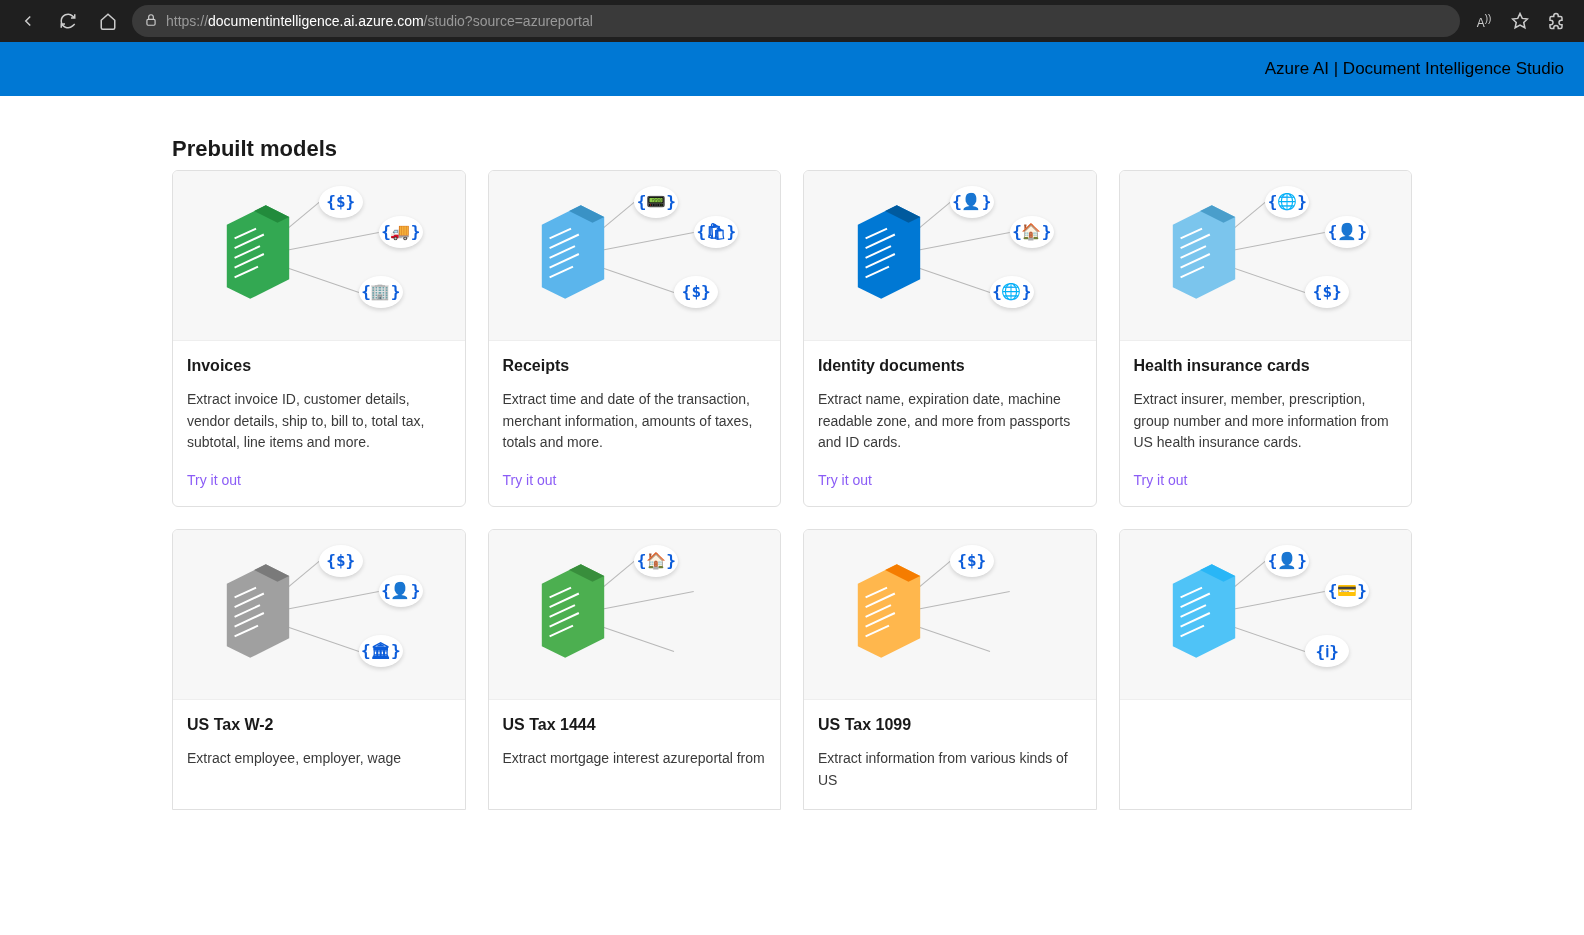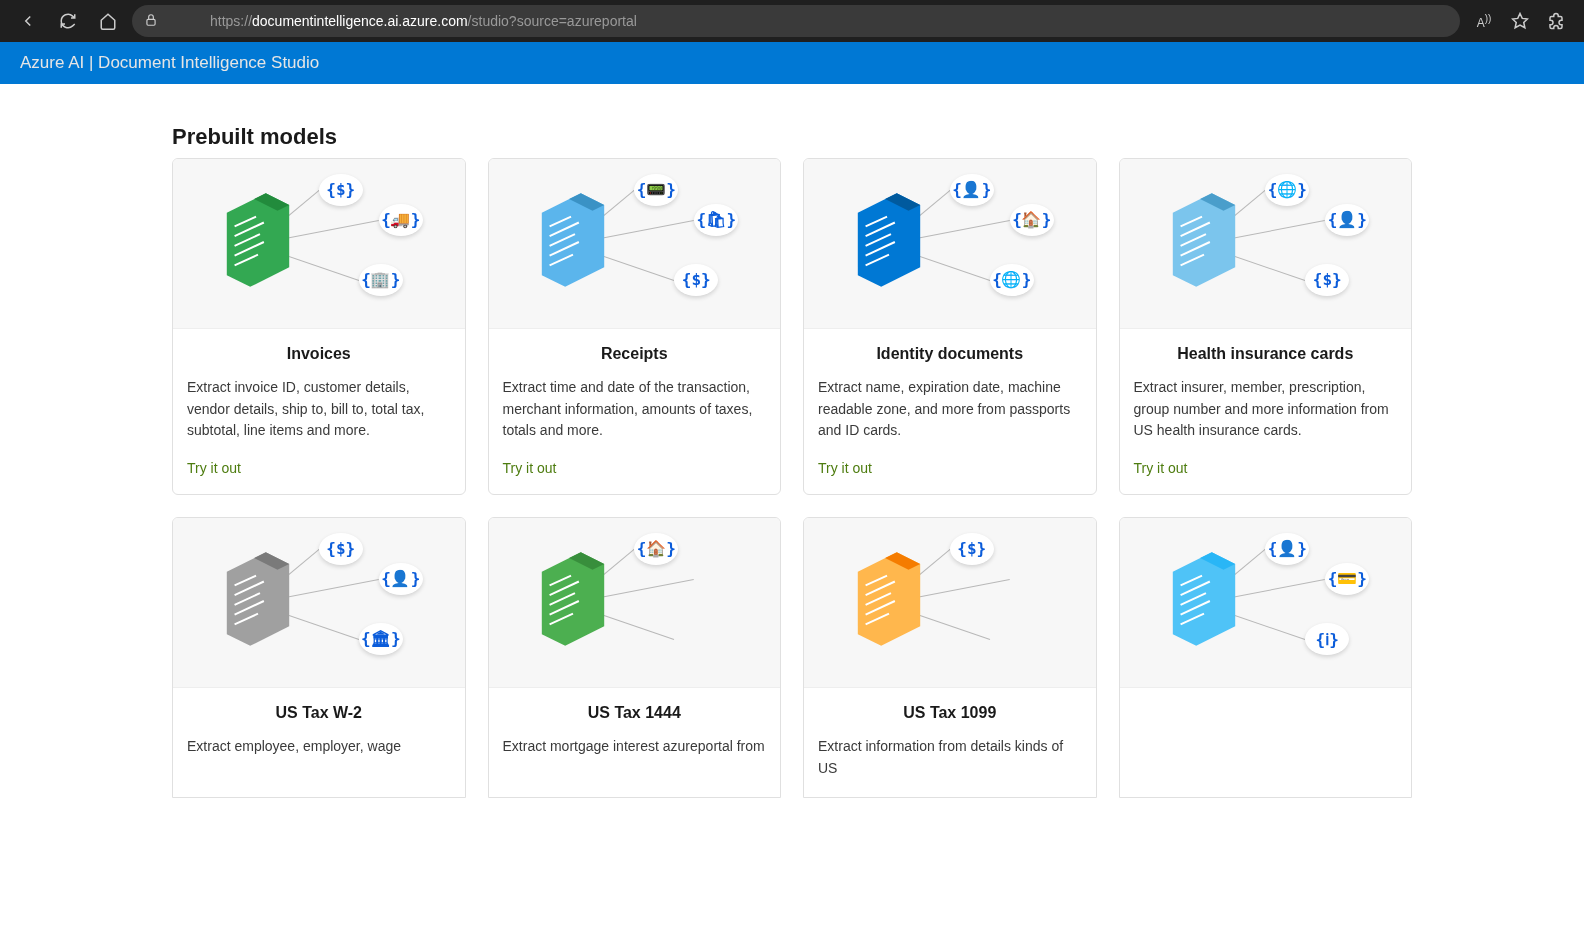--- a/index.html
+++ b/index.html
@@ -3,41 +3,41 @@
   <meta charset="utf-8">
   <style>
     * { margin: 0; padding: 0; box-sizing: border-box; }
     body { font-family: "Segoe UI", -apple-system, BlinkMacSystemFont, sans-serif; background: #fff; }
     
     
     .browser-chrome { background: #1f1f1f; height: 42px; display: flex; align-items: center; padding: 0 12px; gap: 8px; }
     .chrome-btn { width: 32px; height: 32px; display: flex; align-items: center; justify-content: center; border-radius: 4px; cursor: pointer; color: #ccc; }
     .chrome-btn svg { width: 18px; height: 18px; }
     .url-bar { flex: 1; background: #3a3a3a; border-radius: 16px; height: 32px; display: flex; align-items: center; padding: 0 12px; gap: 8px; color: #ccc; font-size: 14px; }
-    .url-text { flex: 1; white-space: nowrap; overflow: hidden; margin-left: 44px; }
+    .url-text { flex: 1; white-space: nowrap; overflow: hidden; }
     .url-text .domain { color: #fff; }
     .url-text .path { color: #999; }
     .chrome-right { display: flex; gap: 4px; }
     
     
-    .app-header { background: #0078d4; color: #e5e5e5; padding: 11px 20px; font-size: 17px; }
+    .app-header { background: #0078d4; color: #000000; padding: 17px 20px; font-size: 17px; text-align: right; }
     
     
     .main { padding: 40px 0 0 0; max-width: 1240px; margin: 0 auto; }
     .section-title { font-size: 22px; font-weight: 600; color: #1a1a1a; margin-bottom: 8px; }
     .section-subtitle { font-size: 15px; color: #3a3a3a; margin-bottom: 28px; }
     
     
     .card-grid { display: grid; grid-template-columns: repeat(4, 1fr); gap: 22px; }
     .card { border: 1px solid #e0e0e0; border-radius: 6px; overflow: hidden; display: flex; flex-direction: column; background: #fff; }
     .card-illustration { height: 170px; background: #f7f7f7; display: flex; align-items: center; justify-content: center; position: relative; border-bottom: 1px solid #eee; }
     .card-body { padding: 16px 14px 18px 14px; display: flex; flex-direction: column; flex: 1; }
-    .card-title { font-size: 16px; font-weight: 600; color: #1a1a1a; margin-bottom: 14px; text-align: center; }
+    .card-title { font-size: 16px; font-weight: 600; color: #1a1a1a; margin-bottom: 14px; }
     .card-desc { font-size: 14px; color: #3a3a3a; line-height: 1.55; flex: 1; }
-    .card-link { font-size: 14px; color: #4d7c0f; cursor: pointer; margin-top: 18px; }
+    .card-link { font-size: 14px; color: #8b5cf6; cursor: pointer; margin-top: 18px; }
     
     .card-row2 { border-radius: 6px 6px 0 0; }
     
     
     .illus { position: relative; width: 220px; height: 140px; }
     .doc { position: absolute; left: 10px; top: 18px; width: 78px; height: 100px; }
     .bubble { position: absolute; width: 44px; height: 32px; background: #fff; border-radius: 50%; box-shadow: 0 2px 4px rgba(0,0,0,0.15); display: flex; align-items: center; justify-content: center; font-family: monospace; font-size: 16px; font-weight: bold; color: #0b5cda; }
     .bubble .brace { color: #0b5cda; }
     .line-connector { position: absolute; background: #b8b8b8; height: 1px; transform-origin: left center; }
     
@@ -307,21 +307,21 @@
       <line x1="16" y1="64" x2="46" y2="50" stroke="#fff" stroke-width="2"></line>
       <line x1="16" y1="74" x2="40" y2="63" stroke="#fff" stroke-width="2"></line>
     </svg></div>
     <div class="bubble" style="left:110px; top:0px;">
               <span class="brace">{$}</span>
             </div>
   </div>
     </div>
     <div class="card-body">
       <div class="card-title">US Tax 1099</div>
-      <div class="card-desc">Extract information from details kinds of US</div>
+      <div class="card-desc">Extract information from various kinds of US</div>
 
     </div>
       </div>
       <div class="card card-row2">
     <div class="card-illustration">
       <div class="illus">
     <div class="line-connector" style="left:45px; top:70px; width:84.50443775329198px; transform:rotate(-39.71875937155489deg);"></div>
             <div class="line-connector" style="left:45px; top:70px; width:127.283148923964px; transform:rotate(-10.868525340168706deg);"></div>
             <div class="line-connector" style="left:45px; top:70px; width:111px; transform:rotate(18.924644416051237deg);"></div>
     <div class="doc">

